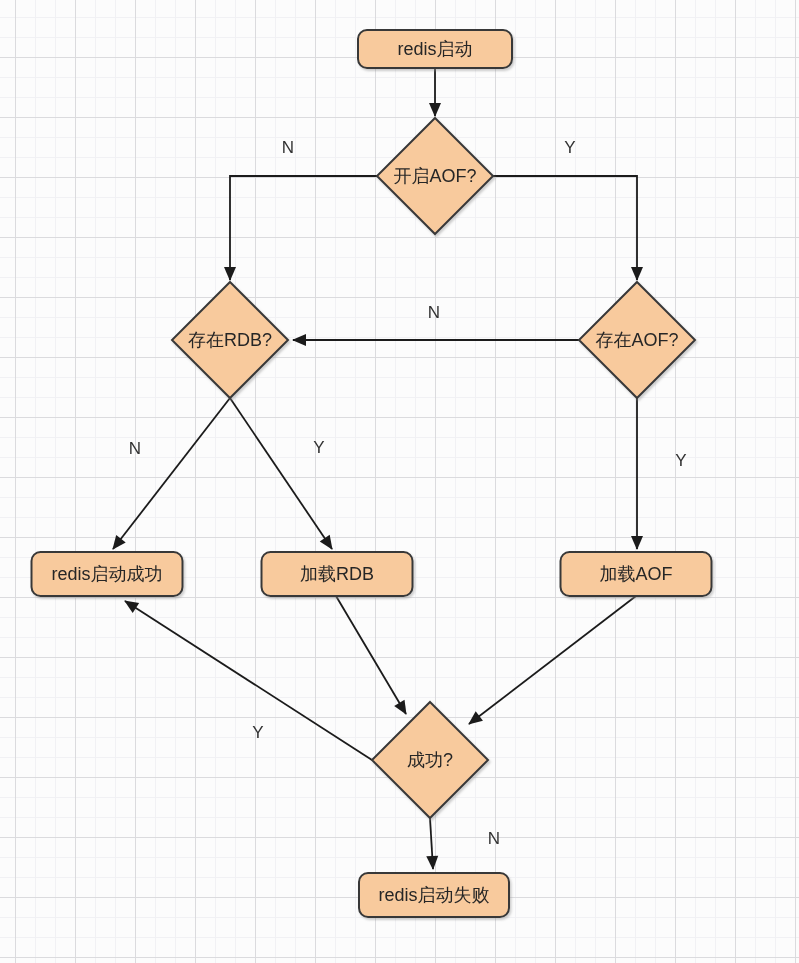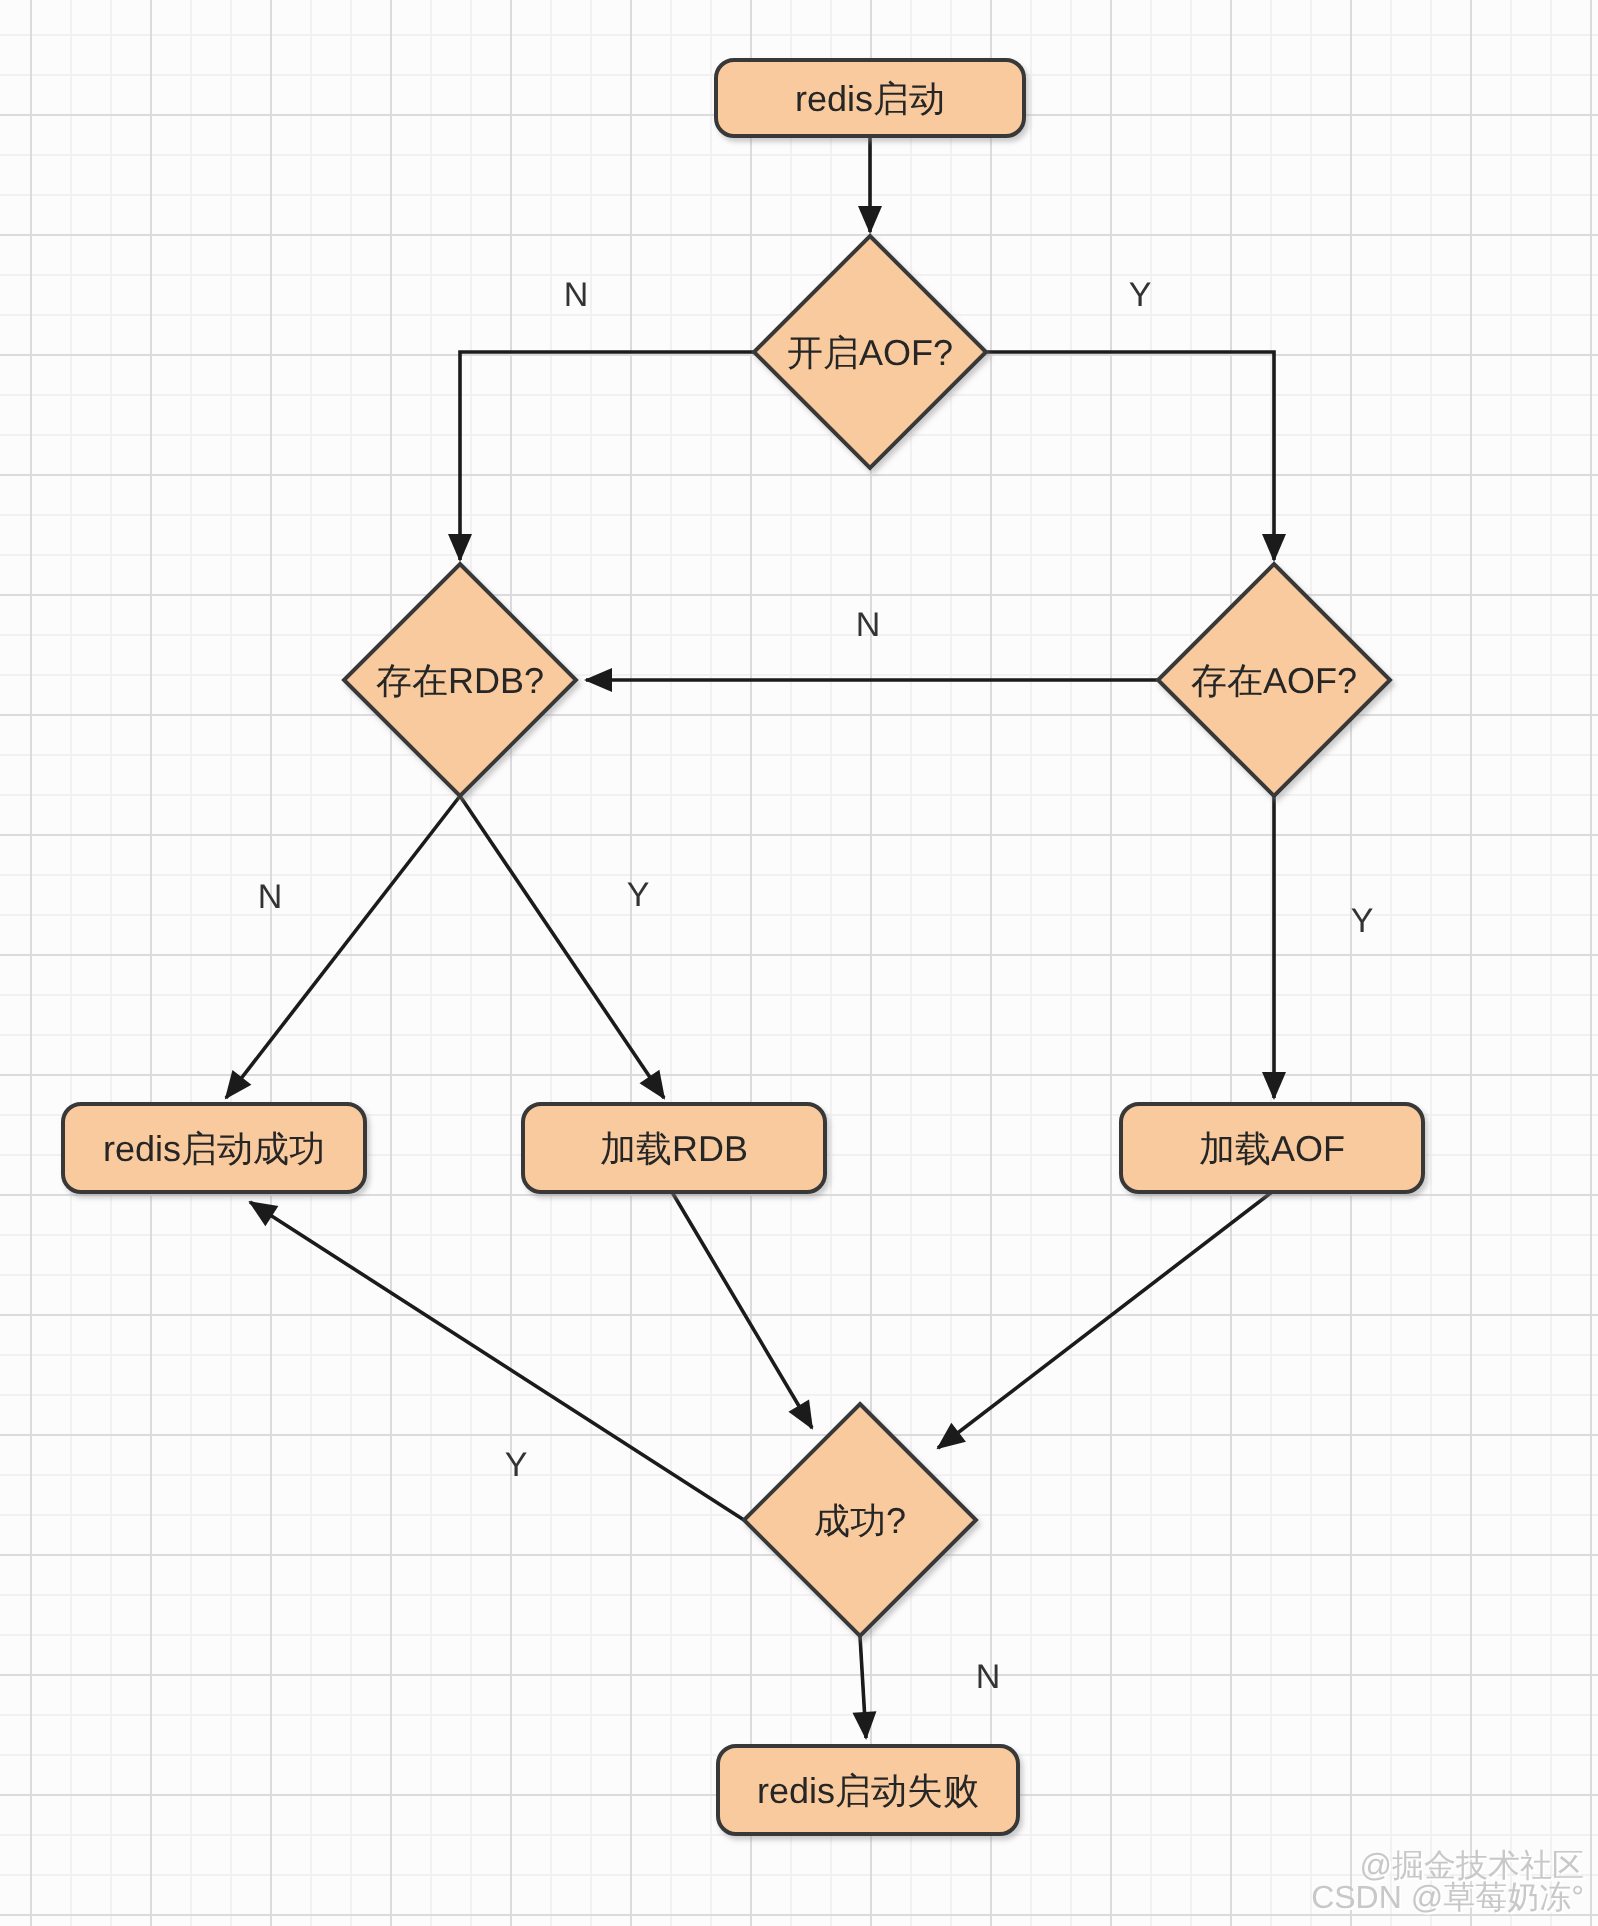--- a/index.html
+++ b/index.html
@@ -99,17 +99,13 @@
       </g>
       <g>
         <polygon points="430,702 488,760 430,818 372,760" class="node-shape" fill="#F8CA9D" stroke="#383838" filter="url(#nodeShadow)"></polygon>
         <text x="430" y="760" dy="0.35em" class="node-label" fill="#262626">成功?</text>
       </g>
       <g>
         <rect x="359" y="873" width="150" height="44" rx="9" ry="9" class="node-shape" fill="#F8CA9D" stroke="#383838" filter="url(#nodeShadow)"></rect>
         <text x="434" y="895" dy="0.35em" class="node-label" fill="#262626">redis启动失败</text>
       </g>
     </svg>
-  <div class="watermark">
-    <div>@掘金技术社区</div>
-    <div>CSDN @草莓奶冻°</div>
-  </div>
 </div>
 
 </body></html>

